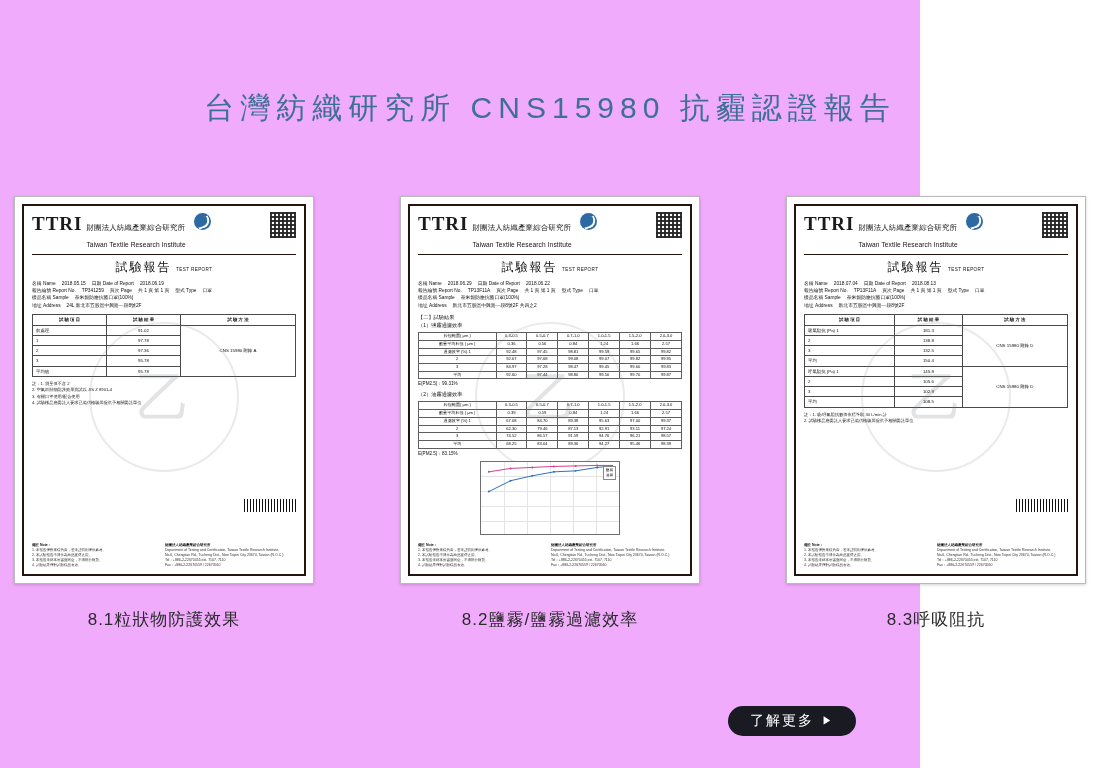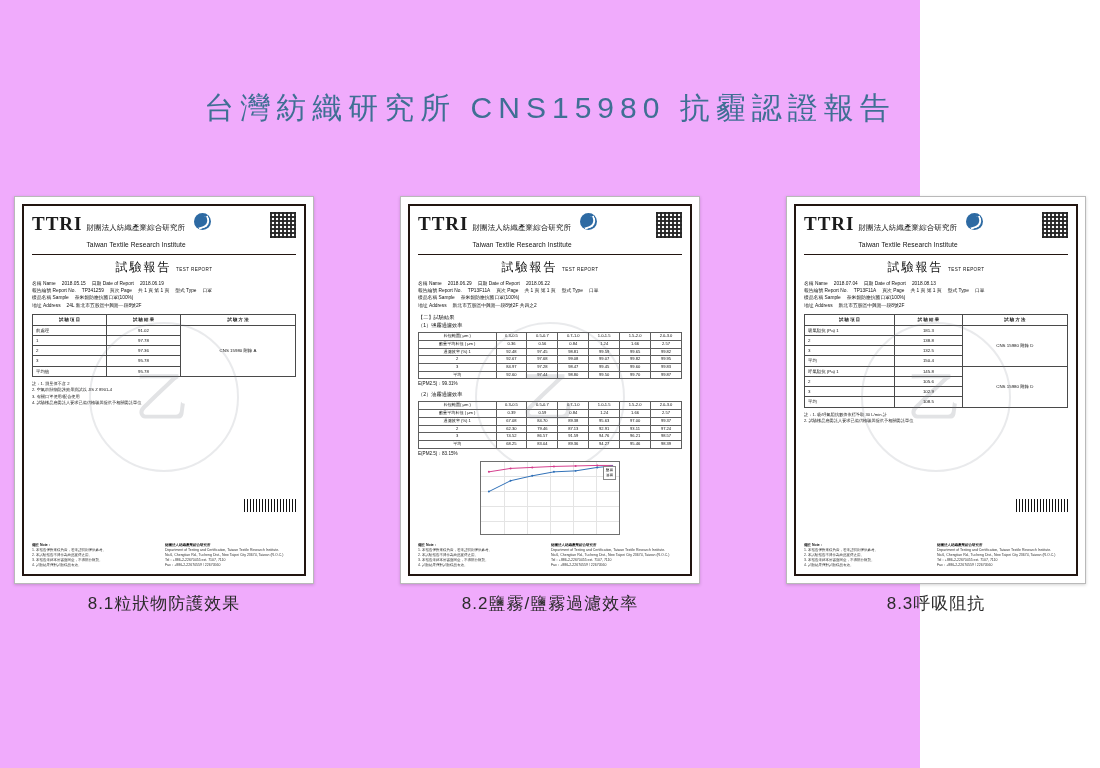--- a/index.html
+++ b/index.html
@@ -242,21 +242,21 @@
   .cert-foot .col.r { flex: 1.05; }
   .foot-h { font-weight: bold; color: #111; }
   .barcode {
     position: absolute;
     right: 8px; bottom: 62px;
     width: 52px; height: 13px;
     background: repeating-linear-gradient(90deg, #111 0 1px, #fff 1px 3px);
   }
 
   .caption {
-    margin-top: 8px;
+    margin-top: 24px;
     font-size: 17px;
     color: #2b2b2b;
     letter-spacing: 1px;
   }
 
   
   .cta {
     position: absolute;
     right: 64px; bottom: 32px;
     background: #1a1a22;
@@ -755,14 +755,18 @@
             </div>
           </div>
 
         </div>
       </div>
       <div class="caption">8.3呼吸阻抗</div>
     </div>
 
   </div>
 
+  <button class="cta">
+    <span>了解更多</span>
+    <span class="arrow">▶</span>
+  </button>
 
 </div>
 
 </body></html>

